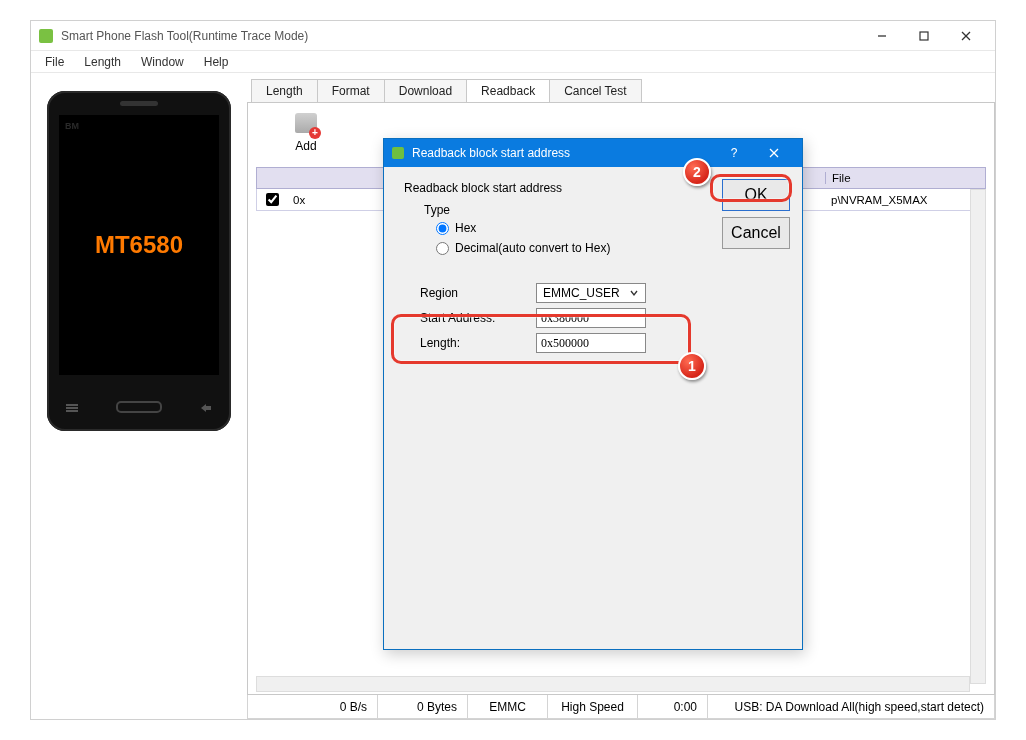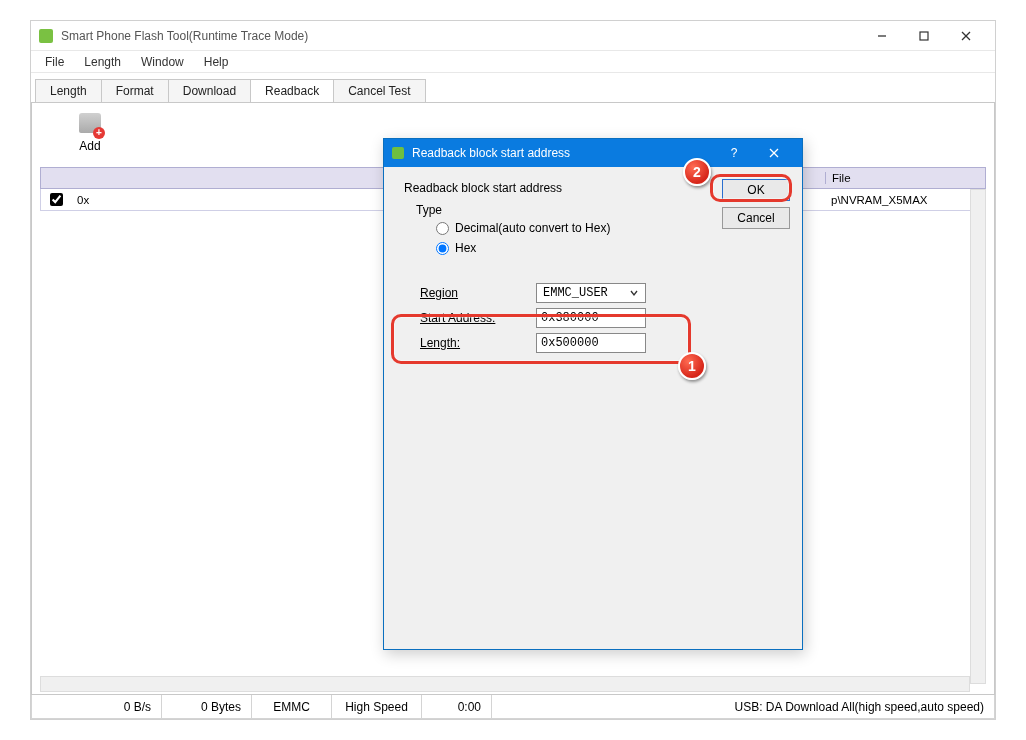--- a/index.html
+++ b/index.html
@@ -118,30 +118,30 @@
   background:#f0f0f0;
   box-shadow: 2px 4px 14px rgba(0,0,0,.2);
   display:flex; flex-direction:column;
 }
 .dlg-title { background:#0a7be0; color:#fff; height:28px; display:flex; align-items:center; padding:0 8px; }
 .dlg-title .ico { width:12px; height:12px; background:#6fbf3f; margin-right:8px; border-radius:2px; }
 .dlg-title .ttxt { flex:1; font-size:12px; }
 .dlg-title .hctrl { width:40px; height:100%; display:flex; align-items:center; justify-content:center; color:#fff; position:relative; }
 .dlg-body { padding:14px 16px 10px 20px; position:relative; flex:1;}
 .section-label { font-size:12px; margin-bottom:8px; }
-.sublabel { margin-left:12px; margin-bottom:4px; }
+.sublabel { margin-left:20px; margin-bottom:4px; }
 .radio-row { margin-left:32px; margin-bottom:6px; display:flex; align-items:center; gap:6px; }
 .form-row { display:flex; align-items:center; margin-bottom:5px; margin-left:16px; }
-.form-row .lbl { width:116px;text-decoration:underline; }
-.form-row .inp { width:110px; height:20px; border:1px solid #888; background:#fff; padding:2px 4px; font-family:Liberation Mono, monospace; font-size:12px; }
-.form-row .sel { width:110px; height:20px; border:1px solid #888; background:#fff; display:flex; align-items:center; justify-content:space-between; padding:0 4px 0 6px;font-family:Liberation Mono, monospace; }
+.form-row .lbl { width:116px; }
+.form-row .inp { width:110px; height:20px; border:1px solid #888; background:#fff; padding:2px 4px; font-family:Liberation Serif, serif; font-size:12px; }
+.form-row .sel { width:110px; height:20px; border:1px solid #888; background:#fff; display:flex; align-items:center; justify-content:space-between; padding:0 4px 0 6px; }
 .dropdown-arrow { width:14px; height:14px; display:flex; align-items:center; justify-content:center; }
 
 .btns-col { position:absolute; right:12px; top:12px; display:flex; flex-direction:column; gap:6px; }
-.btn { width:68px; height:22px; background:#e9e9e9; border:1px solid #999; display:flex; align-items:center; justify-content:center; font-size:12px; }
+.btn { width:68px; height:32px; background:#e9e9e9; border:1px solid #999; display:flex; align-items:center; justify-content:center; font-size:16px; }
 
 
 .callout-box {
   position:absolute;
   border:3px solid #e5392d;
   border-radius:10px;
   pointer-events:none;
   box-shadow: 0 0 0 1px rgba(255,255,255,.4) inset;
 }
 .callout-num {
@@ -181,20 +181,40 @@
   </div>
 
   <div class="menubar">
     <span class="menu">File</span>
     <span class="menu">Length</span>
     <span class="menu">Window</span>
     <span class="menu">Help</span>
   </div>
 
   <div class="body">
+    <div class="left">
+      <div class="phone">
+        <div class="speaker"></div>
+        <div class="bm">BM</div>
+        <div class="screen">
+          <span>MT6580</span>
+        </div>
+        <div class="navbar">
+          <div class="nav-side"><svg viewBox="0 0 14 10">
+                <line x1="1" y1="2" x2="13" y2="2"></line>
+                <line x1="1" y1="5" x2="13" y2="5"></line>
+                <line x1="1" y1="8" x2="13" y2="8"></line>
+              </svg></div>
+          <div class="nav-home"></div>
+          <div class="nav-side"><svg viewBox="0 0 14 10">
+                <polyline points="2,5 7,1 7,3 12,3 12,7 7,7 7,9 2,5" fill="#555" stroke="none"></polyline>
+              </svg></div>
+        </div>
+      </div>
+    </div>
 
     <div class="right">
       <div class="tabs">
         <div class="tab">Length</div>
         <div class="tab">Format</div>
         <div class="tab">Download</div>
         <div class="tab active">Readback</div>
         <div class="tab">Cancel Test</div>
       </div>
 
@@ -226,21 +246,21 @@
         <div class="fake-vscroll"></div>
         <div class="fake-hscroll"></div>
       </div>
 
       <div class="status">
         <div class="seg" style="width:130px;justify-content:flex-end">0 B/s</div>
         <div class="seg" style="width:90px;justify-content:flex-end">0 Bytes</div>
         <div class="seg" style="width:80px;justify-content:center;font-weight:normal">EMMC</div>
         <div class="seg" style="width:90px;justify-content:center">High Speed</div>
         <div class="seg" style="width:70px;justify-content:flex-end">0:00</div>
-        <div class="seg r">USB: DA Download All(high speed,auto speed)</div>
+        <div class="seg r">USB: DA Download All(high speed,start detect)</div>
       </div>
     </div>
   </div>
 </div>
 
 <div class="dialog">
   <div class="dlg-title">
     <span class="ico"></span>
     <span class="ttxt">Readback block start address</span>
     <div class="hctrl">?</div>
@@ -248,26 +268,26 @@
       <svg width="10" height="10" stroke="#fff" stroke-width="1.3">
           <line x1="1" y1="1" x2="9" y2="9"></line>
           <line x1="9" y1="1" x2="1" y2="9"></line>
         </svg>
     </div>
   </div>
   <div class="dlg-body">
     <div class="section-label">Readback block start address</div>
     <div class="sublabel">Type</div>
     <div class="radio-row">
+      <input type="radio" name="t" checked="" style="">
+      <span>Hex</span>
+    </div>
+    <div class="radio-row">
       <input type="radio" name="t" style="">
       <span>Decimal(auto convert to Hex)</span>
-    </div>
-    <div class="radio-row">
-      <input type="radio" name="t" checked="" style="">
-      <span>Hex</span>
     </div>
 
     <div style="height:22px"></div>
 
     <div class="form-row">
       <span class="lbl">Region</span>
       <div class="sel">
         <span>EMMC_USER</span>
         <span class="dropdown-arrow">
           <svg width="8" height="8">

